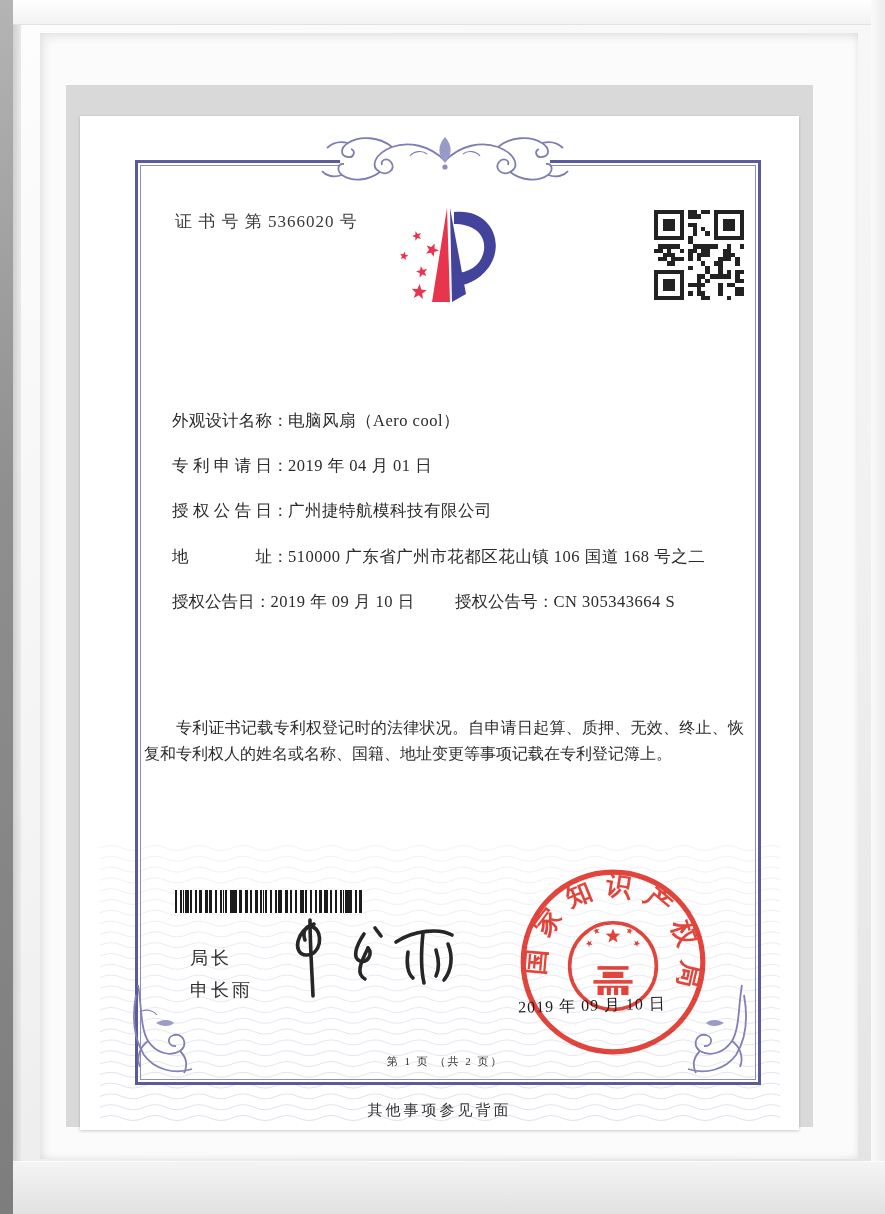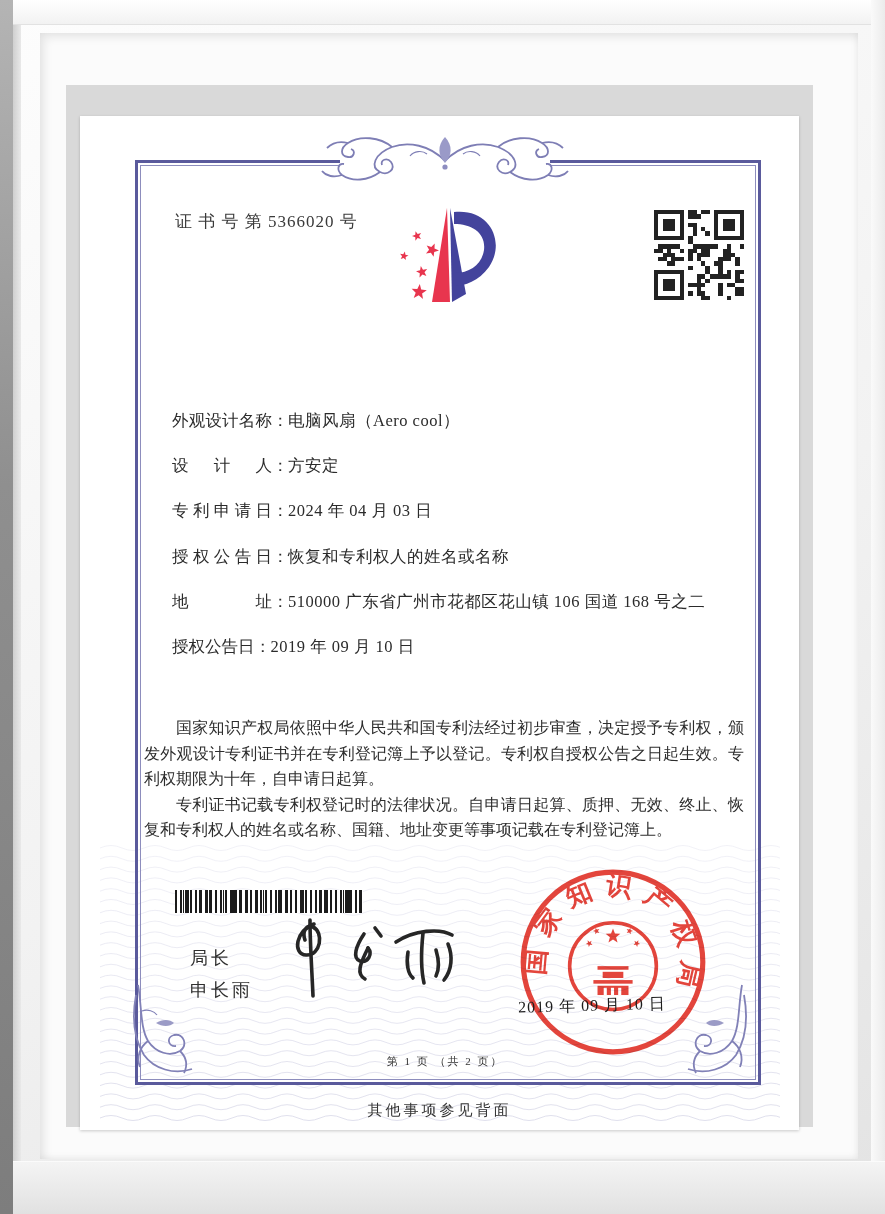--- a/index.html
+++ b/index.html
@@ -271,38 +271,37 @@
           <rect x="17" y="20" width="1" height="1" fill="#222"></rect>
         </svg>
     </div>
 
 
     <div class="abs fields">
       <div class="field-row">
         <span class="f-label">外观设计名称</span><span class="f-colon">：</span><span class="f-value">电脑风扇（Aero cool）</span>
       </div>
       <div class="field-row">
-        <span class="f-label">设计人</span><span class="f-colon">：</span><span class="f-value">方安定</span>
-      </div>
-      <div class="field-row">
-        <span class="f-label">专利申请日</span><span class="f-colon">：</span><span class="f-value">2024 年 04 月 03 日</span>
-      </div>
-      <div class="field-row">
-        <span class="f-label">授权公告日</span><span class="f-colon">：</span><span class="f-value">恢复和专利权人的姓名或名称</span>
+        <span class="f-label">专利申请日</span><span class="f-colon">：</span><span class="f-value">2019 年 04 月 01 日</span>
+      </div>
+      <div class="field-row">
+        <span class="f-label">授权公告日</span><span class="f-colon">：</span><span class="f-value">广州捷特航模科技有限公司</span>
       </div>
       <div class="field-row">
         <span class="f-label">地址</span><span class="f-colon">：</span><span class="f-value">510000 广东省广州市花都区花山镇 106 国道 168 号之二</span>
       </div>
       <div class="field-row">
         <span>授权公告日</span><span class="f-colon">：</span><span class="f-value">2019 年 09 月 10 日</span>
+        <span class="grant2">
+          <span>授权公告号</span><span class="f-colon">：</span><span class="f-value">CN 305343664 S</span>
+        </span>
       </div>
     </div>
 
     <div class="abs paras">
-      <p>国家知识产权局依照中华人民共和国专利法经过初步审查，决定授予专利权，颁发外观设计专利证书并在专利登记簿上予以登记。专利权自授权公告之日起生效。专利权期限为十年，自申请日起算。</p>
       <p>专利证书记载专利权登记时的法律状况。自申请日起算、质押、无效、终止、恢复和专利权人的姓名或名称、国籍、地址变更等事项记载在专利登记簿上。</p>
     </div>
 
     <div class="abs barcode"></div>
 
     <div class="abs signer">
       <div>局长</div>
       <div>申长雨</div>
     </div>
 

